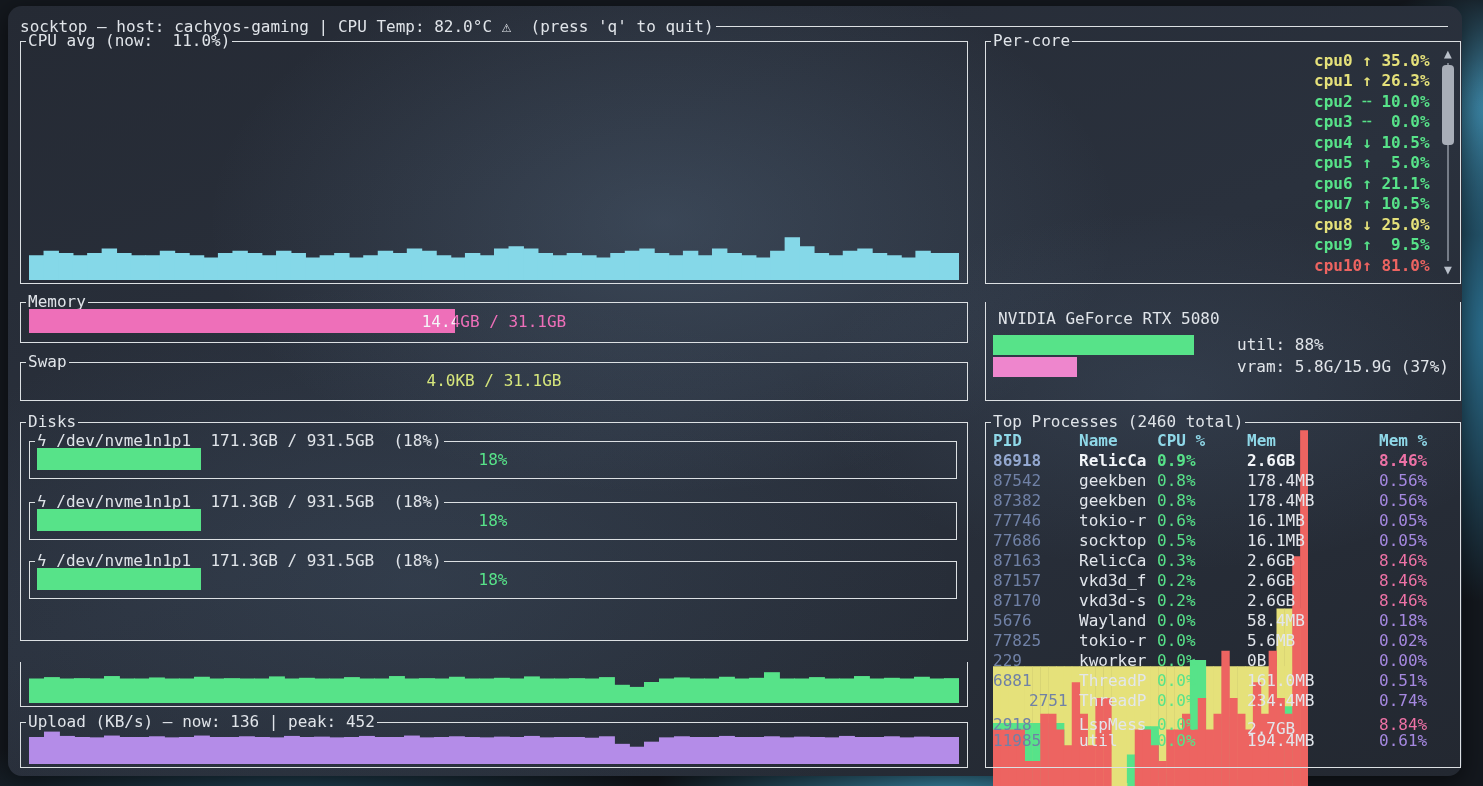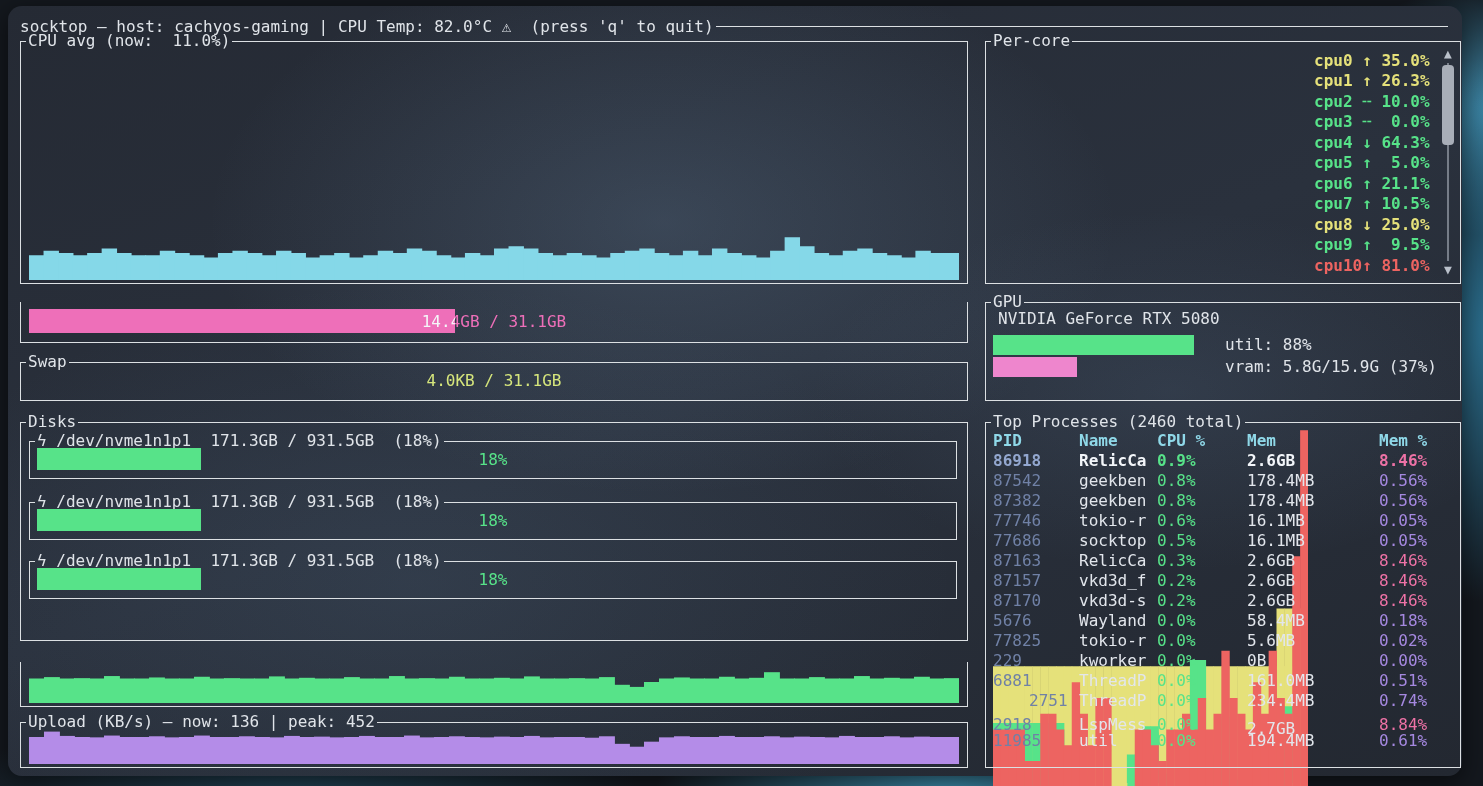--- a/index.html
+++ b/index.html
@@ -67,21 +67,21 @@
   .sb-arrow{position:absolute;left:0;width:100%;text-align:center;font-size:13px;color:#bac1cb;height:14px;line-height:14px;}
   .sb-arrow.up{top:0;}
   .sb-arrow.down{bottom:0;}
   .sb-track{position:absolute;left:6px;top:16px;bottom:16px;width:2px;background:#767d88;}
   .sb-thumb{position:absolute;left:1px;top:18px;width:12px;height:80px;background:#a8aeb8;border-radius:4px;}
   
   .gpu-name{position:absolute;left:12px;top:7px;white-space:pre;}
   .gpu-rows{position:absolute;left:7px;top:32px;right:7px;}
   .gpu-row{display:flex;align-items:center;height:21px;margin-bottom:1px;}
   .gpu-bar{position:relative;width:228px;height:20px;}
-  .gpu-text{margin-left:4px;white-space:pre;}
+  .gpu-text{margin-left:16px;white-space:pre;}
   
   .ptable{position:absolute;left:7px;right:6px;top:8px;bottom:6px;}
   .prow{display:grid;grid-template-columns:86px 78px 90px 132px 1fr;height:20px;align-items:center;white-space:pre;}
   .phdr{font-weight:bold;color:#8fd8e8;}
   .prow.bold{font-weight:bold;}
 </style>
 </head>
 <body>
 
 <div class="terminal">
@@ -277,21 +277,21 @@
               <rect x="26" y="84" width="1.06" height="16" fill="#57e389"></rect>
               <rect x="27" y="84" width="1.06" height="16" fill="#57e389"></rect>
               <rect x="29" y="74" width="1.06" height="26" fill="#57e389"></rect>
               <rect x="30" y="82" width="1.06" height="18" fill="#57e389"></rect>
               <rect x="31" y="82" width="1.06" height="18" fill="#57e389"></rect>
               <rect x="34" y="86" width="1.06" height="14" fill="#57e389"></rect>
               <rect x="35" y="86" width="1.06" height="14" fill="#57e389"></rect>
               <rect x="37" y="76" width="1.06" height="24" fill="#57e389"></rect>
               <rect x="38" y="76" width="1.06" height="24" fill="#57e389"></rect>
             </svg></div>
-          <span class="pc-label" style="color: rgb(87, 227, 137);">cpu4 ↓ 64.3%</span>
+          <span class="pc-label" style="color: rgb(87, 227, 137);">cpu4 ↓ 10.5%</span>
         </div>
         <div class="pc-row">
           <div class="pc-spark"><svg viewBox="0 0 40 100" preserveAspectRatio="none">
               <rect x="36" y="70" width="1.06" height="30" fill="#57e389"></rect>
               <rect x="37" y="70" width="1.06" height="30" fill="#57e389"></rect>
             </svg></div>
           <span class="pc-label" style="color: rgb(87, 227, 137);">cpu5 ↑  5.0%</span>
         </div>
         <div class="pc-row">
           <div class="pc-spark"><svg viewBox="0 0 40 100" preserveAspectRatio="none">
@@ -425,45 +425,45 @@
       </div>
     <div class="scrollbar">
       <div class="sb-arrow up">▲</div>
       <div class="sb-track"></div>
       <div class="sb-thumb"></div>
       <div class="sb-arrow down">▼</div>
     </div>
   </div>
 
   <div class="panel p-mem">
+    <div class="phead">
+        <span class="hl hl-l"></span>
+        <span class="ptitle">Memory</span>
+        <span class="hl hl-r"></span>
+      </div>
     <div class="gauge mem-g">
         <div class="g-label" style="color: rgb(238, 111, 185);">14.4GB / 31.1GB</div>
         <div class="g-fill" style="width: 45.8%; background: rgb(238, 111, 185);">
           <div class="g-label inner" style="color: rgb(244, 246, 248); width: 218.341%;">14.4GB / 31.1GB</div>
         </div>
       </div>
   </div>
 
   <div class="panel p-swap">
     <div class="phead">
         <span class="hl hl-l"></span>
         <span class="ptitle">Swap</span>
         <span class="hl hl-r"></span>
       </div>
     <div class="gauge swap-g">
         <div class="g-label" style="color: rgb(214, 230, 124);">4.0KB / 31.1GB</div>
       </div>
   </div>
 
   <div class="panel p-gpu">
-    <div class="phead">
-        <span class="hl hl-l"></span>
-        <span class="ptitle">GPU</span>
-        <span class="hl hl-r"></span>
-      </div>
     <div class="gpu-name">NVIDIA GeForce RTX 5080</div>
     <div class="gpu-rows">
       <div class="gpu-row">
         <div class="gauge gpu-bar">
             <div class="g-fill" style="width: 88%; background: rgb(87, 227, 137);"></div>
           </div>
         <div class="gpu-text">util: 88%</div>
       </div>
       <div class="gpu-row">
         <div class="gauge gpu-bar">

